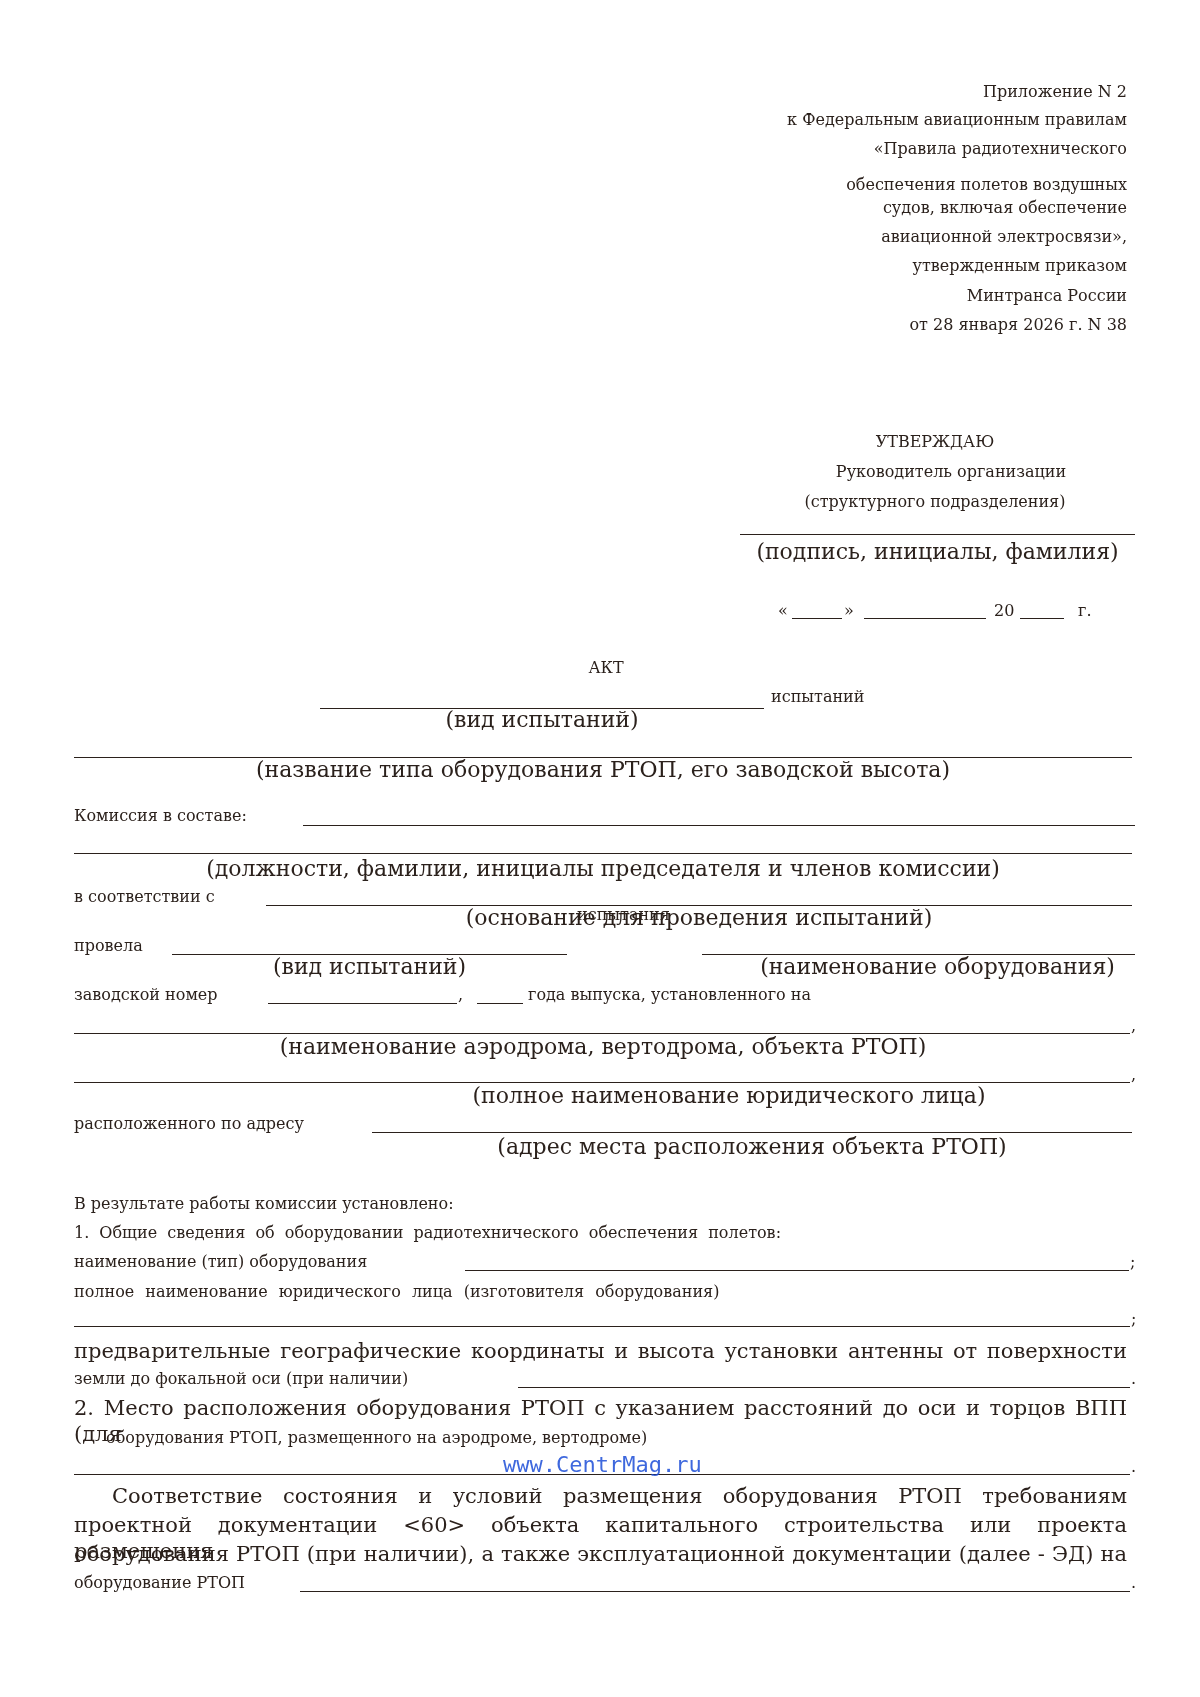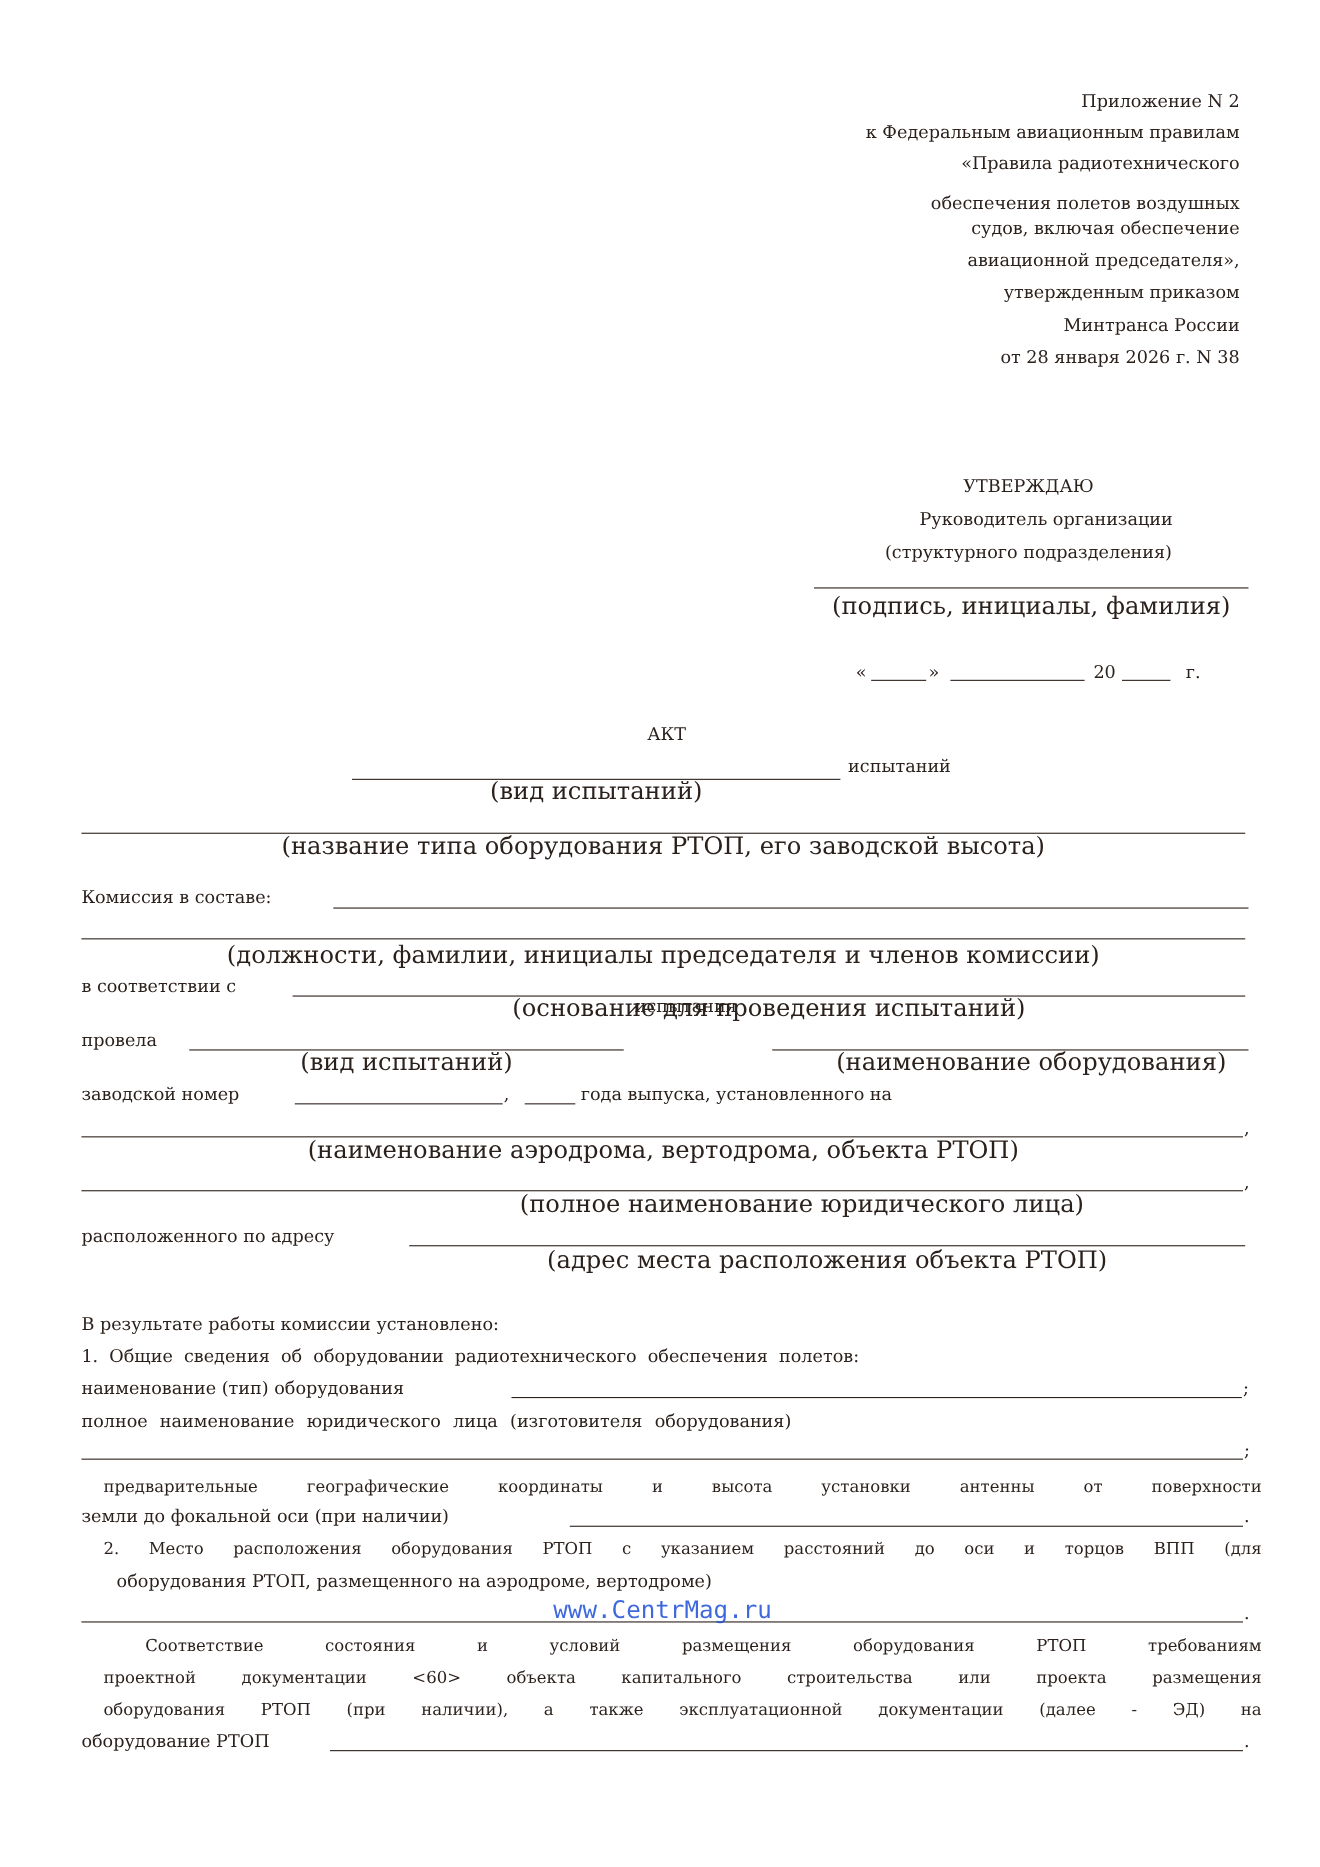--- a/index.html
+++ b/index.html
@@ -4,37 +4,37 @@
 <style>
   html, body { margin: 0; padding: 0; background: #ffffff; }
   body { width: 1200px; height: 1697px; position: relative; overflow: hidden;
          font-family: "DejaVu Serif", "Liberation Serif", serif; color: #2b211c; }
   .page { position: absolute; left: 0; top: 0; width: 1200px; height: 1697px; background: #fff; }
   .t { position: absolute; white-space: nowrap; font-size: 16px; line-height: 26px; }
   .r { text-align: right; }
   .c { text-align: center; }
   .small { font-size: 22px; line-height: 20px; }
   .line { position: absolute; height: 0; border-bottom: 1.5px solid #2b211c; }
-  .just { position: absolute; left: 74px; width: 1053px; font-size: 15px; line-height: 26px;
-          text-align: justify; text-align-last: justify; white-space: normal; margin-left: 20px; }
+  .just { position: absolute; left: 74px; width: 1053px; font-size: 21px; line-height: 26px;
+          text-align: justify; text-align-last: justify; white-space: normal; }
   .watermark { position: absolute; font-family: "DejaVu Sans Mono", "Liberation Mono", monospace;
                font-size: 22px; color: #1d4ed8; opacity: 0.85; }
 </style>
 </head>
 <body>
 
 <div class="page">
 
   <div>
     <div class="t r" style="right:73px; top:79px;">Приложение N 2</div>
     <div class="t r" style="right:73px; top:107px;">к Федеральным авиационным правилам</div>
     <div class="t r" style="right:73px; top:136px;">«Правила радиотехнического</div>
     <div class="t r" style="right:73px; top:172px;">обеспечения полетов воздушных</div>
     <div class="t r" style="right:73px; top:195px;">судов, включая обеспечение</div>
-    <div class="t r" style="right:73px; top:224px;">авиационной председателя»,</div>
+    <div class="t r" style="right:73px; top:224px;">авиационной электросвязи»,</div>
     <div class="t r" style="right:73px; top:253px;">утвержденным приказом</div>
     <div class="t r" style="right:73px; top:283px;">Минтранса России</div>
     <div class="t r" style="right:73px; top:312px;">от 28 января 2026 г. N 38</div>
   </div>
 
   <div>
     <div class="t c" style="left:740px; width:390px; top:429px;">УТВЕРЖДАЮ</div>
     <div class="t c" style="left:756px; width:390px; top:459px;">Руководитель организации</div>
     <div class="t c" style="left:740px; width:390px; top:489px;">(структурного подразделения)</div>
     <div class="line" style="left:740px; width:395px; top:534px;"></div>

